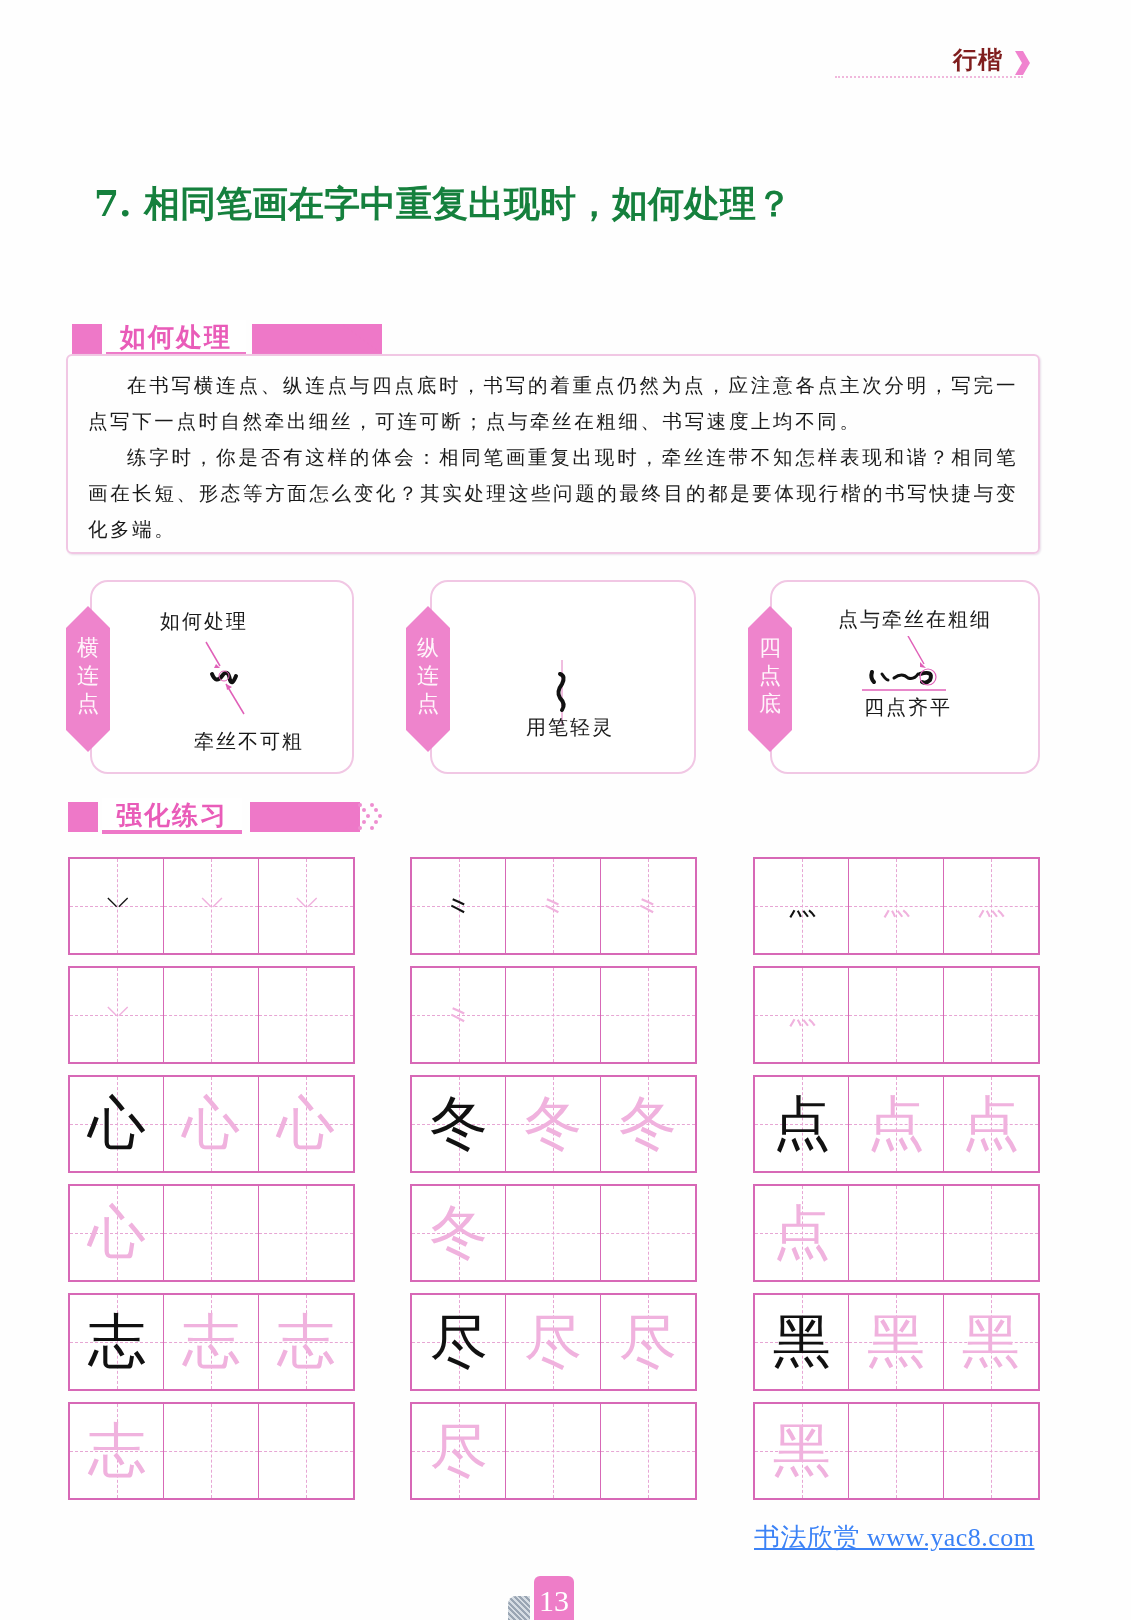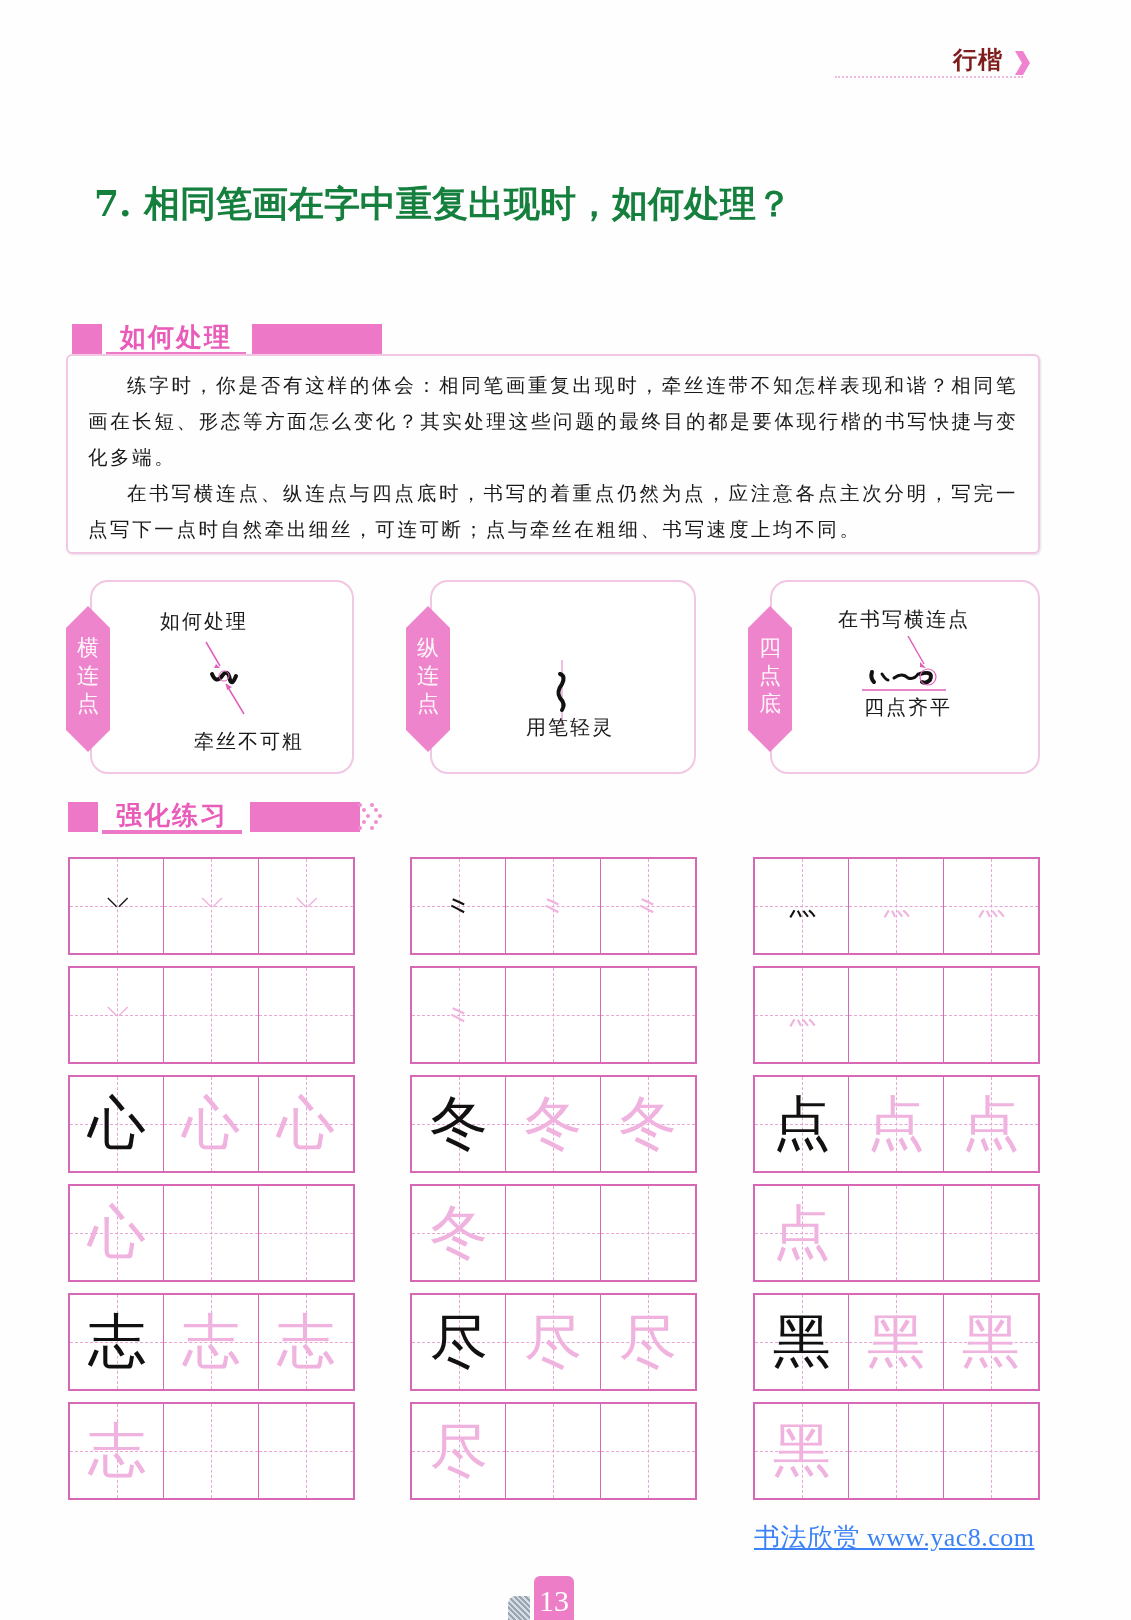--- a/index.html
+++ b/index.html
@@ -64,22 +64,22 @@
 
 <div class="sec-banner" style="left:72px; top:320px; width:240px;">
   <div class="bar-left"></div>
   <div class="title-box">如何处理</div>
   <svg class="bar-right" style="left:180px; width:130px;" viewBox="0 0 130 30">
       <path d="M0 0 L90 0 L130 30 L0 30 Z" fill="#ee78c8"></path>
     </svg>
 </div>
 
 <div class="analysis-box">
+  <p>在书写横连点、纵连点与四点底时，书写的着重点仍然为点，应注意各点主次分明，写完一点写下一点时自然牵出细丝，可连可断；点与牵丝在粗细、书写速度上均不同。</p>
   <p>练字时，你是否有这样的体会：相同笔画重复出现时，牵丝连带不知怎样表现和谐？相同笔画在长短、形态等方面怎么变化？其实处理这些问题的最终目的都是要体现行楷的书写快捷与变化多端。</p>
-  <p>在书写横连点、纵连点与四点底时，书写的着重点仍然为点，应注意各点主次分明，写完一点写下一点时自然牵出细丝，可连可断；点与牵丝在粗细、书写速度上均不同。</p>
 </div>
 
 <div class="tip-card" style="left:90px; width:264px;"></div>
 <div class="tip-tag" style="left:66px;">
   <svg width="44" height="146" viewBox="0 0 44 146">
       <path d="M22 0 L44 22 L44 124 L22 146 L0 124 L0 22 Z" fill="#ee84cc"></path>
     </svg>
   <div class="tag-text">
     <div>横</div>
       <div>连</div>
@@ -118,21 +118,21 @@
 <div class="tip-tag" style="left:748px;">
   <svg width="44" height="146" viewBox="0 0 44 146">
       <path d="M22 0 L44 22 L44 124 L22 146 L0 124 L0 22 Z" fill="#ee84cc"></path>
     </svg>
   <div class="tag-text">
     <div>四</div>
       <div>点</div>
       <div>底</div>
   </div>
 </div>
-<span class="note" style="left:838px; top:606px;">在书写横连点</span>
+<span class="note" style="left:838px; top:606px;">点与牵丝在粗细</span>
 <svg class="stroke-demo" style="left:860px; top:636px;" width="90" height="60" viewBox="0 0 90 60">
   <line x1="48" y1="0" x2="64" y2="28" stroke="#e060b8" stroke-width="1.5"></line>
   <path d="M60 26 L66 32 L60 31 Z" fill="#e060b8"></path>
   <path d="M12 36 Q10 42 14 46" stroke="#111" stroke-width="4" fill="none" stroke-linecap="round"></path>
   <path d="M22 38 Q26 44 28 44" stroke="#111" stroke-width="3" fill="none" stroke-linecap="round"></path>
   <path d="M34 42 Q42 36 48 42 Q54 44 58 38" stroke="#111" stroke-width="3" fill="none" stroke-linecap="round"></path>
   <path d="M60 38 Q74 34 70 44 Q66 48 62 46" stroke="#111" stroke-width="4" fill="none" stroke-linecap="round"></path>
   <circle cx="68" cy="41" r="8" stroke="#e060b8" stroke-width="1.2" fill="none"></circle>
   <line x1="2" y1="54" x2="86" y2="54" stroke="#e060b8" stroke-width="1.5"></line>
 </svg>

